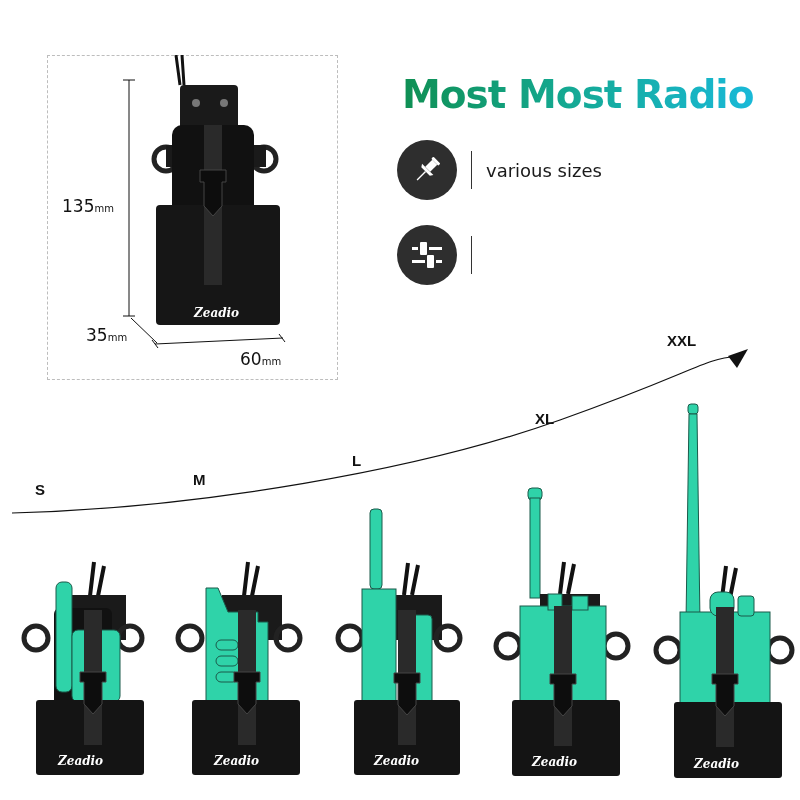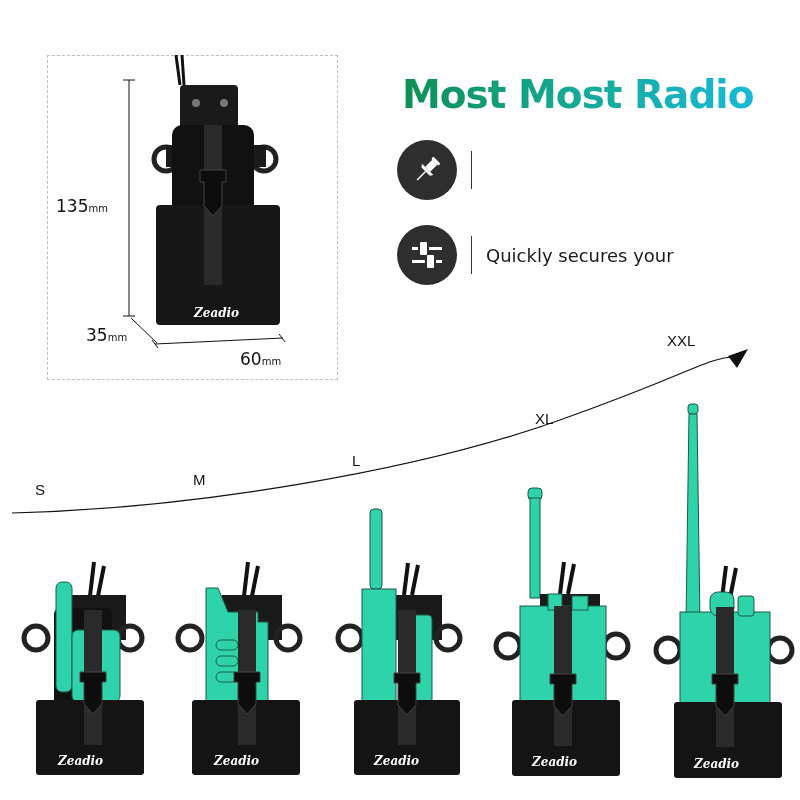--- a/index.html
+++ b/index.html
@@ -21,21 +21,21 @@
     }
 
     .feature { position: absolute; left: 397px; display: flex; align-items: center; }
     .feature .icon-circle {
       width: 60px; height: 60px; border-radius: 50%; background: #2e2e2e;
       display: flex; align-items: center; justify-content: center;
     }
     .feature .divider { width: 1px; height: 38px; background: #333; margin-left: 14px; margin-right: 14px; }
     .feature .text { font-family: "DejaVu Sans", sans-serif; font-size: 18px; line-height: 23px; color: #1a1a1a; }
 
-    .size-label { position: absolute; font-family: "Liberation Sans", sans-serif; font-weight: normal; font-size: 15px; color: #111; }
+    .size-label { position: absolute; font-family: "Liberation Sans", sans-serif; font-weight: bold; font-size: 15px; color: #111; }
 
     .curve { position: absolute; left: 0; top: 0; }
 
     .holster { position: absolute; }
   </style>
 </head>
 <body>
 
 <div class="dim-box"></div>
 
@@ -45,21 +45,21 @@
   <line x1="123" y1="80" x2="135" y2="80" stroke="#111" stroke-width="1"></line>
   <line x1="123" y1="316" x2="135" y2="316" stroke="#111" stroke-width="1"></line>
 
   <line x1="131" y1="318" x2="157" y2="343" stroke="#111" stroke-width="1"></line>
 
   <line x1="155" y1="344" x2="283" y2="338" stroke="#111" stroke-width="1"></line>
   <line x1="152" y1="340" x2="158" y2="348" stroke="#111" stroke-width="1"></line>
   <line x1="279" y1="334" x2="285" y2="342" stroke="#111" stroke-width="1"></line>
 </svg>
 
-<div class="dim-label" style="left:56px; top:196px;"><span>135</span><small>mm</small></div>
+<div class="dim-label" style="left:62px; top:196px;"><span>135</span><small>mm</small></div>
 <div class="dim-label" style="left:86px; top:325px;"><span>35</span><small>mm</small></div>
 <div class="dim-label" style="left:196px; top:349px;margin-left:44px;"><span>60</span><small>mm</small></div>
 
 <svg class="holster" style="left:136px; top:55px;" width="160" height="280" viewBox="0 0 160 280">
   <path d="M40 0 L44 30 M46 0 L48 30" stroke="#111" stroke-width="3"></path>
   <rect x="44" y="30" width="58" height="60" rx="4" fill="#1a1a1a"></rect>
   <circle cx="60" cy="48" r="4" fill="#777"></circle>
     <circle cx="88" cy="48" r="4" fill="#777"></circle>
   <circle cx="30" cy="104" r="12" fill="none" stroke="#222" stroke-width="5"></circle>
   <circle cx="128" cy="104" r="12" fill="none" stroke="#222" stroke-width="5"></circle>
@@ -79,37 +79,37 @@
       <g transform="rotate(45 17 17)" fill="#fff">
         <rect x="12" y="3" width="10" height="3" rx="1"></rect>
         <rect x="13.5" y="6" width="7" height="10"></rect>
         <path d="M9 16 h16 l-2 3 h-12z"></path>
         <rect x="16.3" y="19" width="1.4" height="12"></rect>
       </g>
     </svg>
   </div>
   <div class="divider"></div>
   <div class="text">
+    <div>various sizes</div>
   </div>
 </div>
 
 <div class="feature" style="top:225px;">
   <div class="icon-circle">
     <svg width="36" height="36" viewBox="0 0 36 36" fill="#fff">
       <rect x="3" y="10" width="6" height="3"></rect>
       <rect x="11" y="5" width="7" height="13" rx="1"></rect>
       <rect x="20" y="10" width="13" height="3"></rect>
       <rect x="3" y="23" width="13" height="3"></rect>
       <rect x="18" y="18" width="7" height="13" rx="1"></rect>
       <rect x="27" y="23" width="6" height="3"></rect>
     </svg>
   </div>
   <div class="divider"></div>
   <div class="text">
-    <div>Quickly secures your</div>
   </div>
 </div>
 
 <svg class="curve" width="800" height="800">
   <path d="M12 513 C 200 508, 420 470, 560 420 S 700 360, 738 356" fill="none" stroke="#111" stroke-width="1.2"></path>
   <path d="M748 349 L 728 356 L 737 368 Z" fill="#111"></path>
 </svg>
 
 <div class="size-label" style="left:35px; top:481px;">S</div>
 <div class="size-label" style="left:193px; top:471px;">M</div>

